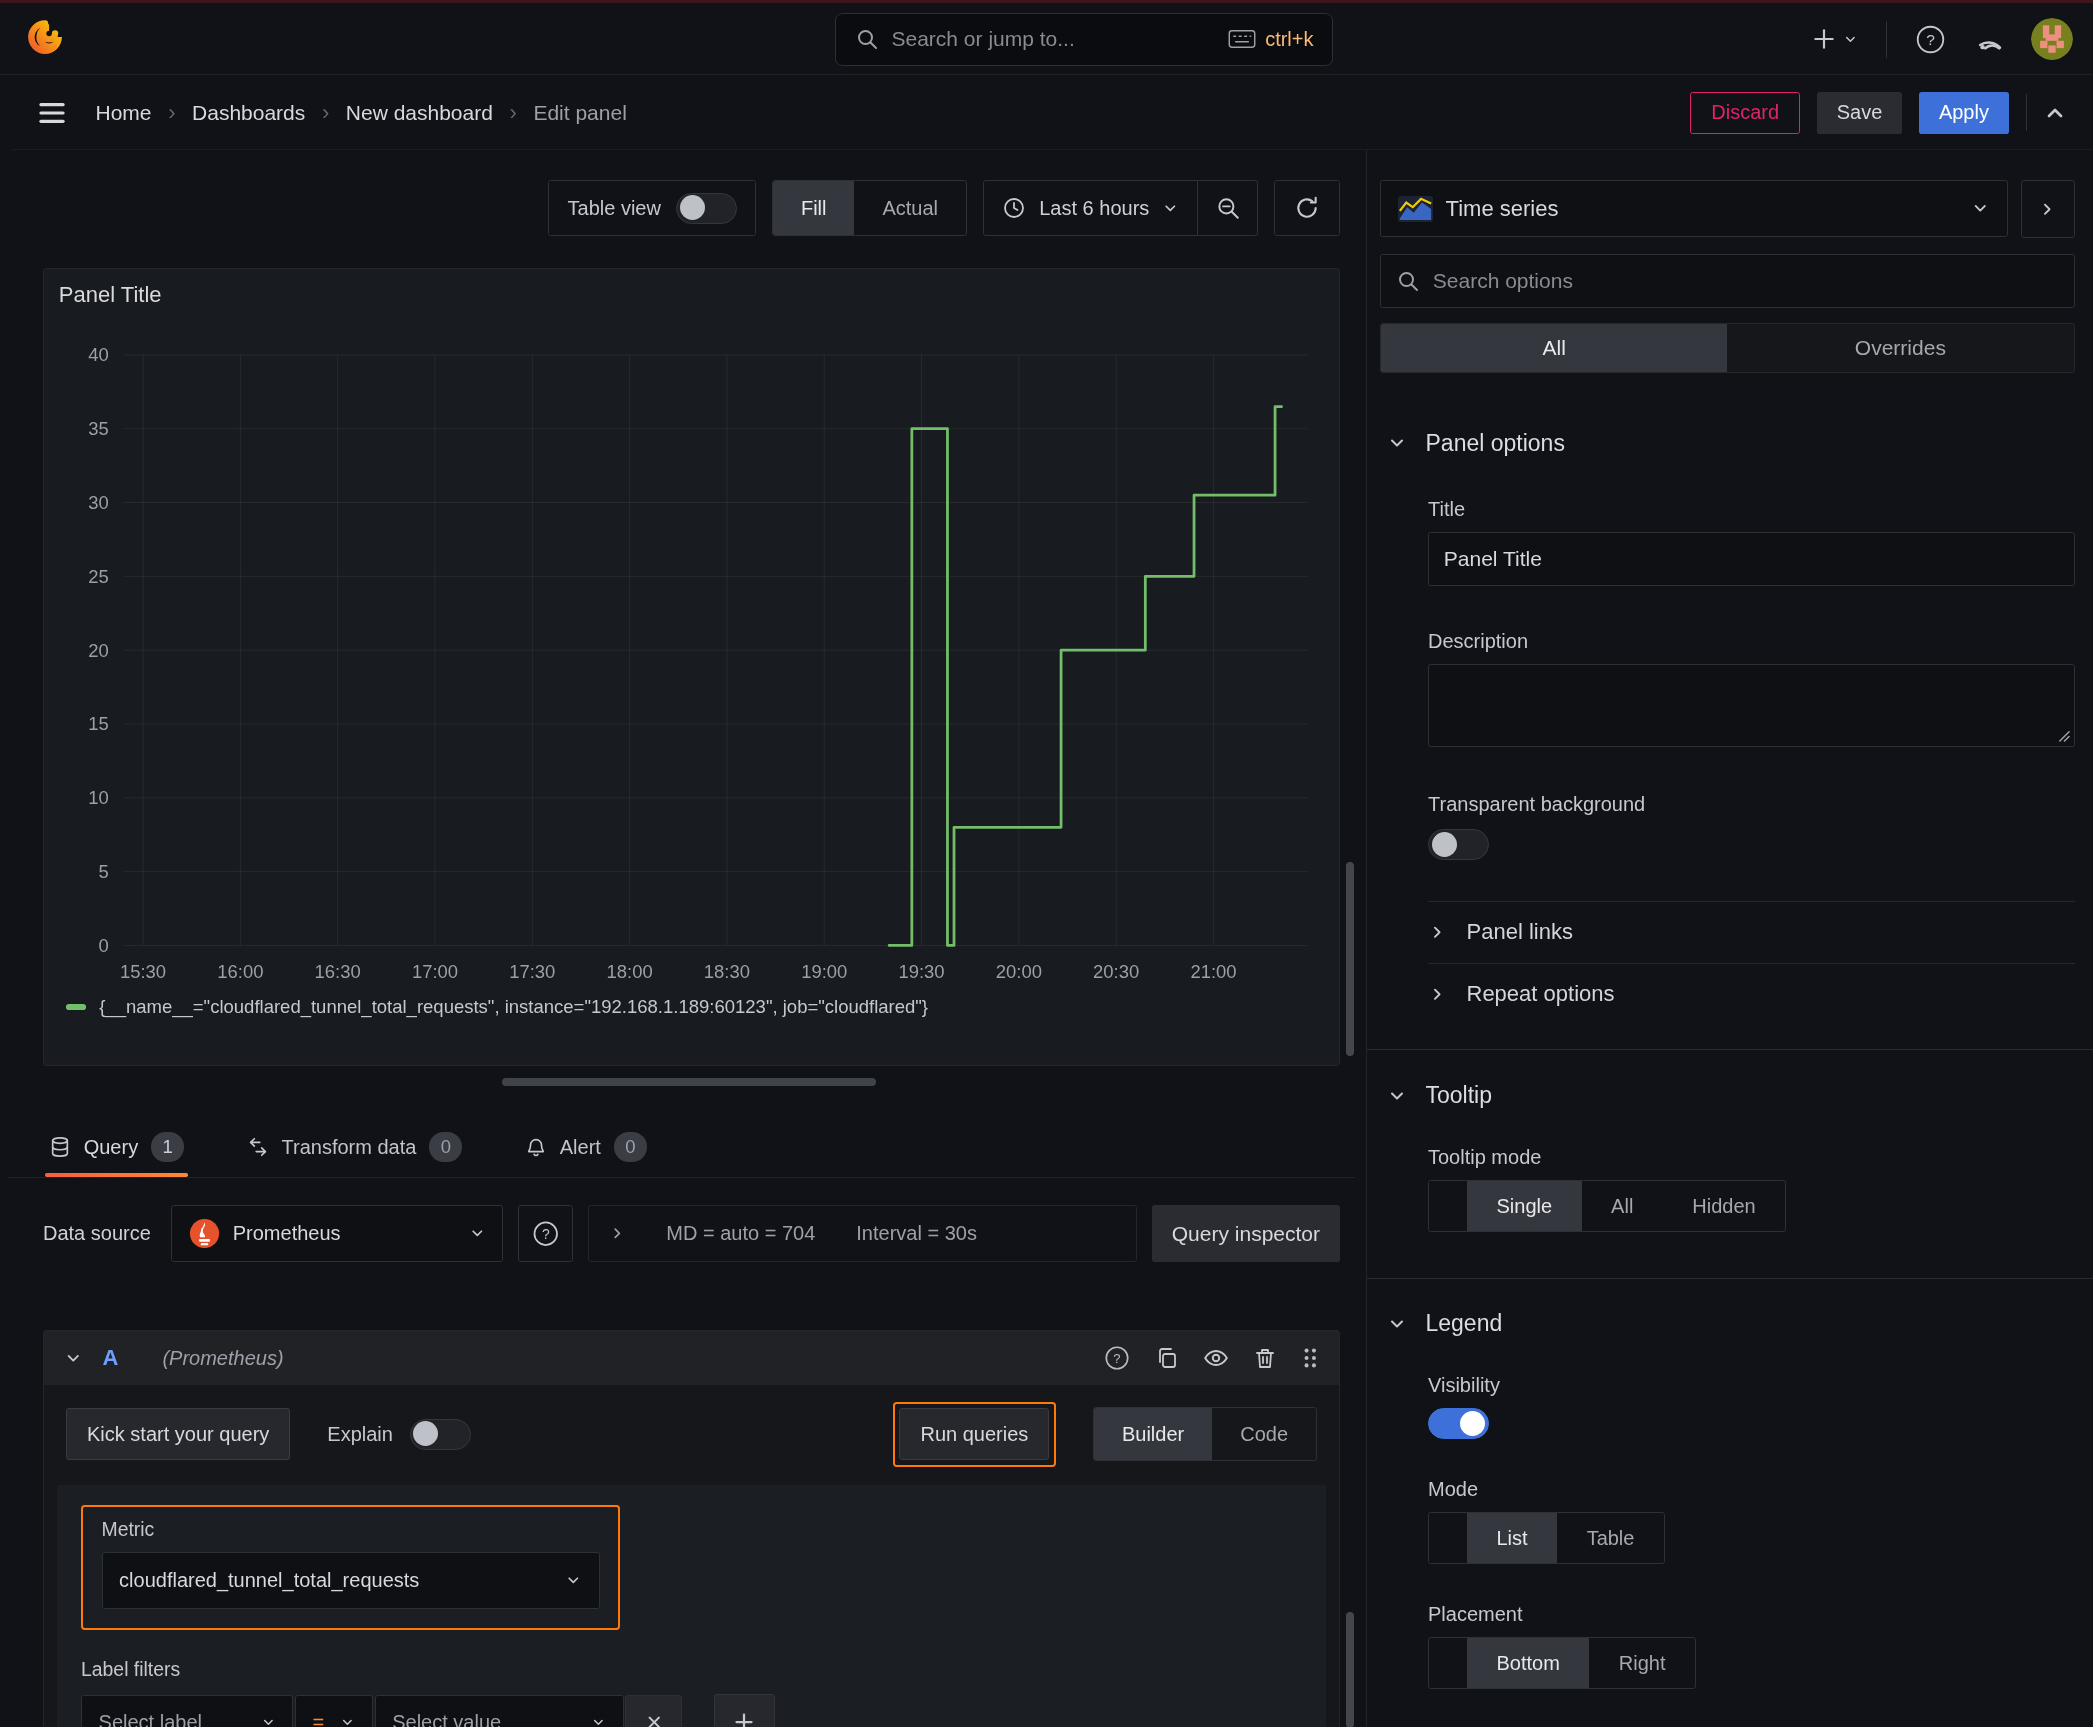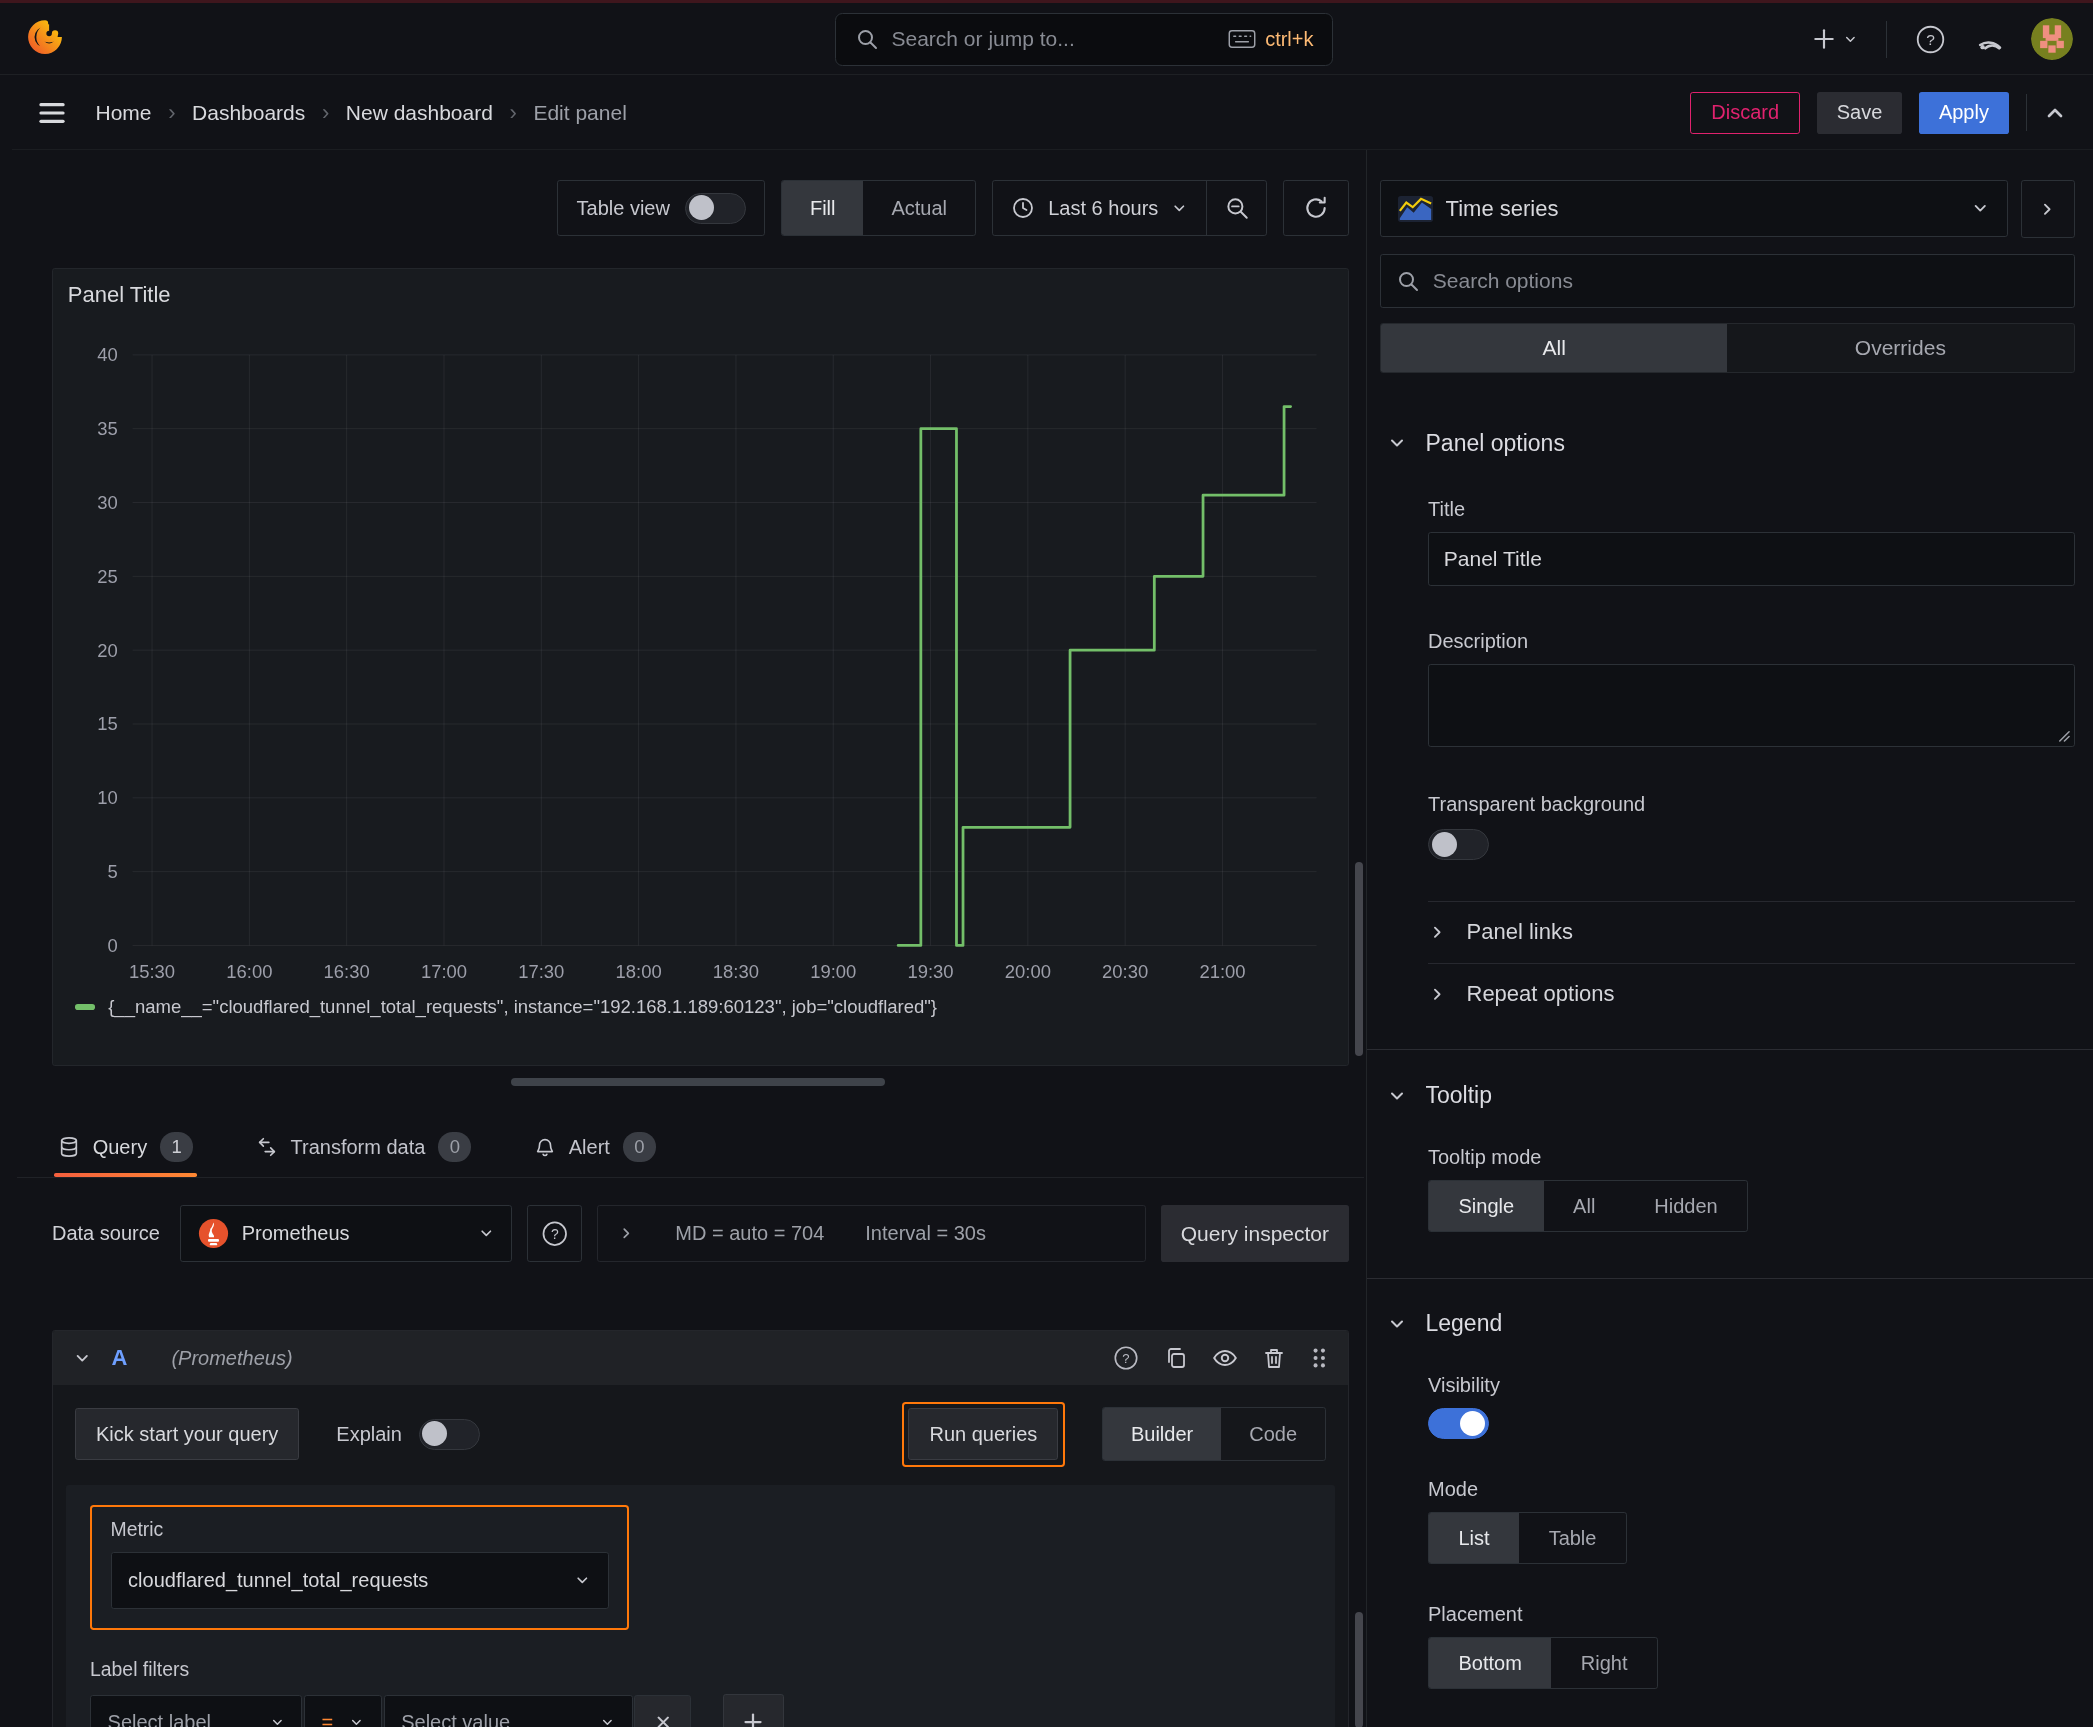--- a/index.html
+++ b/index.html
@@ -26,21 +26,21 @@
   .bc-item{color:#d8d9dd;}
   .bc-item.last{color:#9da0a8;}
   .bc-sep{color:#62656c;font-size:22px;}
   .nav-actions{margin-left:auto;display:flex;align-items:center;gap:16.6px;}
   .btn{display:flex;align-items:center;justify-content:center;height:42px;padding:0 20px;border-radius:2.8px;
        font-size:20px;background:rgba(204,204,220,0.14);color:#d8d9dd;border:none;cursor:pointer;}
   .btn-outline-red{background:transparent;border:0.9px solid #e0226e;color:#e0226e;}
   .btn-blue{background:#3d71d9;color:#fff;}
 
   
-  .main-left{position:absolute;top:150px;left:17px;width:1347px;bottom:0;}
+  .main-left{position:absolute;top:150px;left:8px;width:1347px;bottom:0;}
   .sidebar{position:absolute;top:150px;left:1366px;width:727px;bottom:0;border-left:0.9px solid #222529;
            box-sizing:border-box;padding:0 18.5px 0 13px;overflow:hidden;background:#111217;}
 
   
   .view-toolbar{position:absolute;left:35px;top:30px;width:1297px;height:58px;display:flex;justify-content:flex-end;gap:15.7px;}
   .tool-box{display:flex;align-items:center;height:56px;border:0.9px solid #2c3137;border-radius:2.8px;padding:0 18.5px;gap:14.8px;
             font-size:20px;color:#c7c8cf;box-sizing:border-box;}
   .seg-box{display:flex;align-items:stretch;height:56px;border:0.9px solid #2c3137;border-radius:2.8px;overflow:hidden;box-sizing:border-box;}
   .seg{display:flex;align-items:center;justify-content:center;padding:0 28px;font-size:20px;color:#a6a8b0;cursor:pointer;}
   .seg.sel{background:#34373d;color:#e8e9ec;}
@@ -116,21 +116,21 @@
   .sb-section{padding-left:48px;}
   .sec-head{display:flex;align-items:center;gap:18.5px;margin-left:-41px;font-size:23px;color:#dcdce2;font-weight:500;cursor:pointer;}
   .sb-label{font-size:20px;color:#c7c8cf;}
   .sb-input{width:100%;height:54px;background:#0e1014;border:0.9px solid #2c3137;border-radius:2.8px;color:#d8d9dd;
             font-size:21px;padding:0 14.8px;box-sizing:border-box;font-family:inherit;}
   .sb-textarea{position:relative;width:100%;height:83px;background:#0e1014;border:0.9px solid #2c3137;border-radius:2.8px;box-sizing:border-box;}
   .resize-glyph{position:absolute;right:3.7px;bottom:3.7px;}
   .divider{height:0.9px;background:rgba(204,204,220,0.12);}
   .collapsed-row{display:flex;align-items:center;gap:20px;height:61px;font-size:22px;color:#d4d5da;cursor:pointer;}
   .full-div{height:0.9px;background:rgba(204,204,220,0.14);margin:0 -18.5px 0 -13px;}
-  .seg-sm{display:inline-flex;height:52px;}
+  .seg-sm{display:inline-flex;height:52px;padding-left:38px;}
   .seg-sm .seg{padding:0 29.5px;font-size:20px;}
 
   svg{display:block;}
   .ic{stroke:#c7c8cf;fill:none;stroke-width:1.6;stroke-linecap:round;stroke-linejoin:round;}
   .ic-dim{stroke:#9da0a8;}
   #chart text{font-family:"Liberation Sans","DejaVu Sans",sans-serif;}
 </style>
 </head>
 <body>
 

